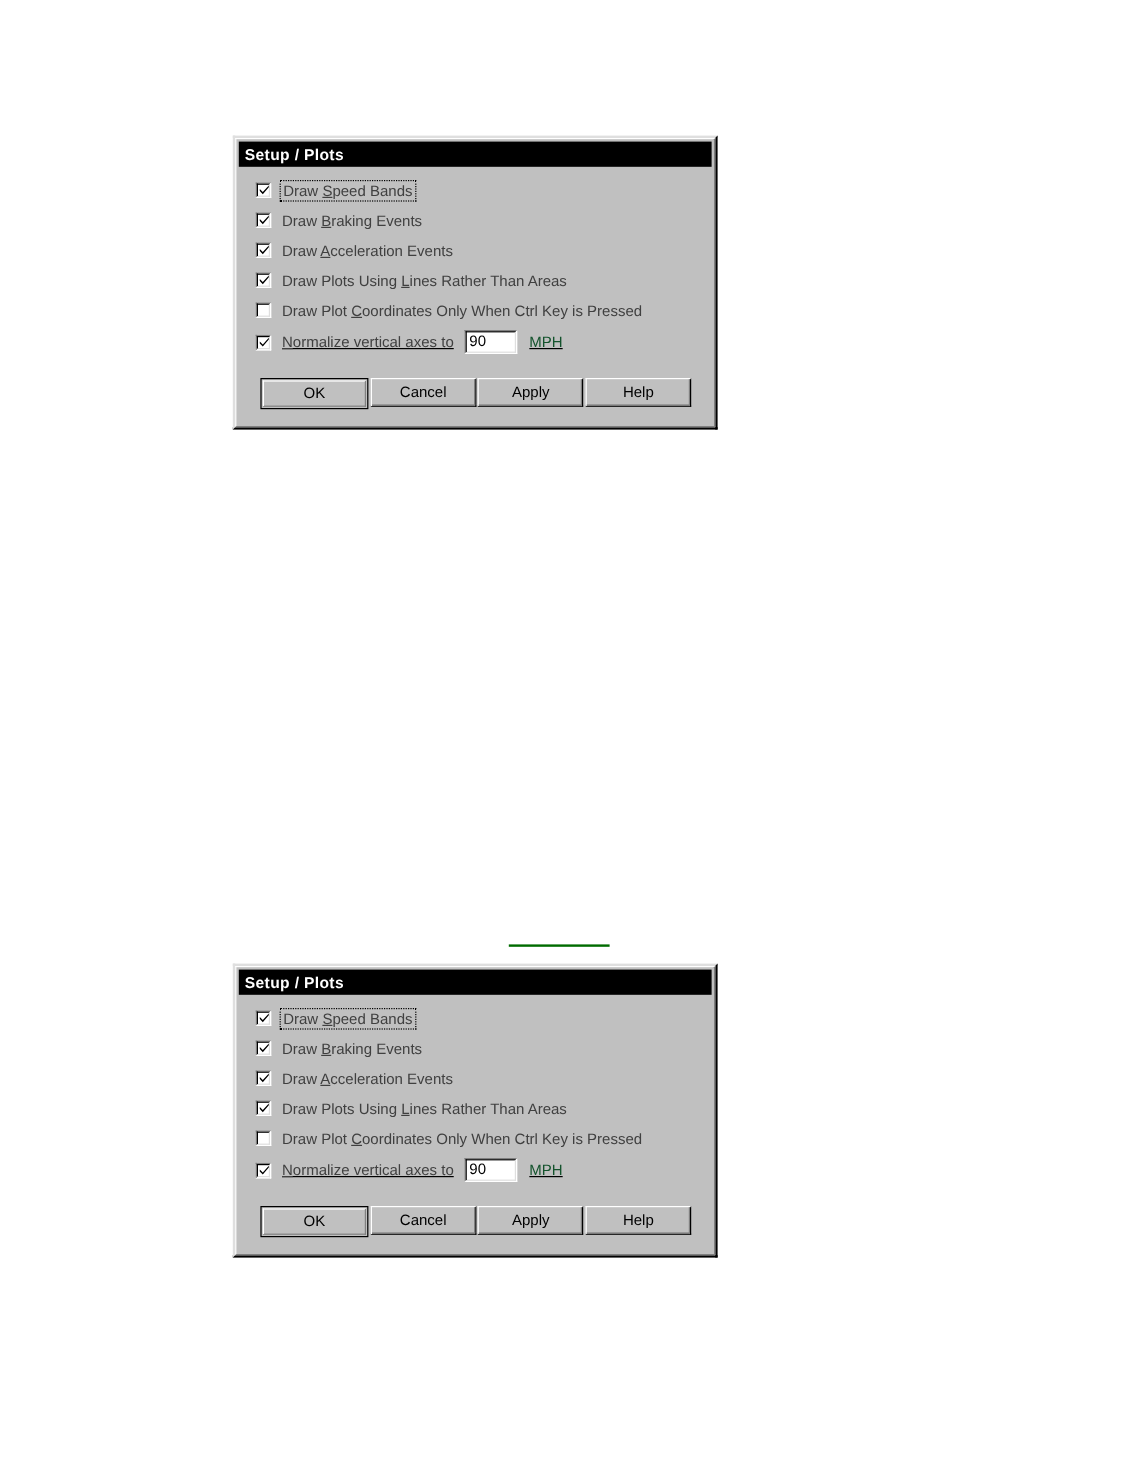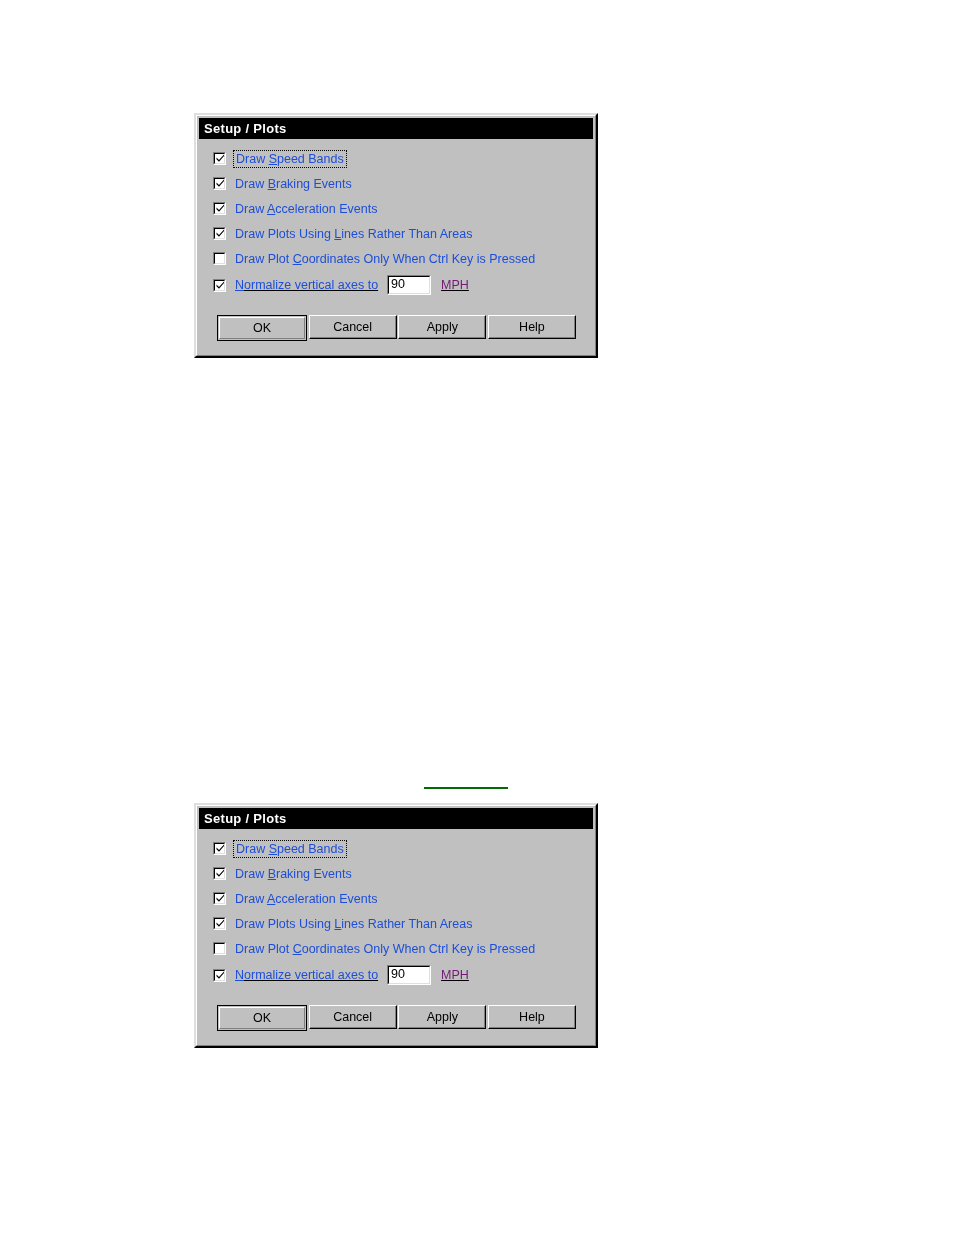--- a/index.html
+++ b/index.html
@@ -109,21 +109,21 @@
     position: absolute;
     left: 1px;
     top: 0px;
     width: 11px;
     height: 11px;
     z-index: 2;
   }
 
   .cb-label {
     font-size: 12.5px;
-    color: #1d4ed8;
+    color: #404040;
     line-height: 14px;
     white-space: nowrap;
   }
   .cb-label u { text-decoration: underline; }
 
   .focus-ring {
     outline: 1px dotted #000000;
     outline-offset: 1px;
     padding: 0 1px;
   }
@@ -163,21 +163,21 @@
     position: absolute;
     left: 3px;
     top: 2px;
     font-size: 12.5px;
     line-height: 13px;
     color: #000000;
     font-family: "Liberation Sans", sans-serif;
   }
   .unit-label {
     font-size: 12.5px;
-    color: #701a75;
+    color: #14532d;
   }
 
   
   .btn-spacer { height: 20px; }
 
   
   .btn-row {
     display: flex;
     justify-content: space-between;
     padding: 0 3px 0 4px;

